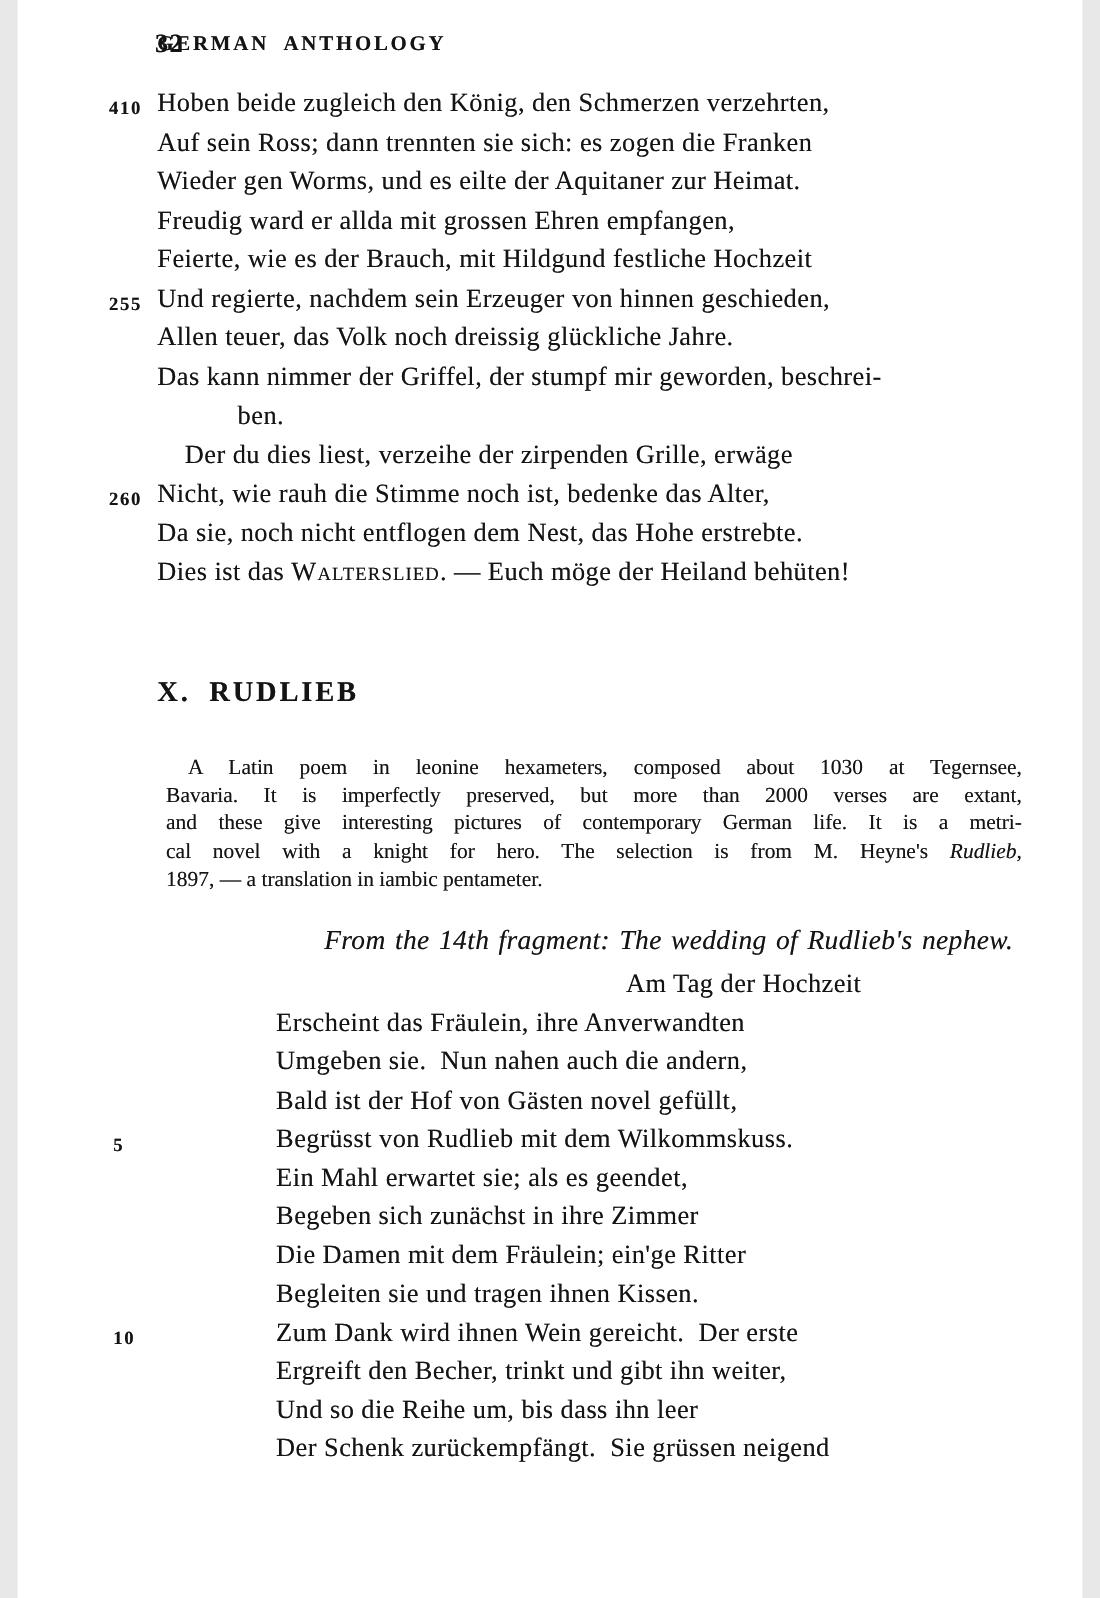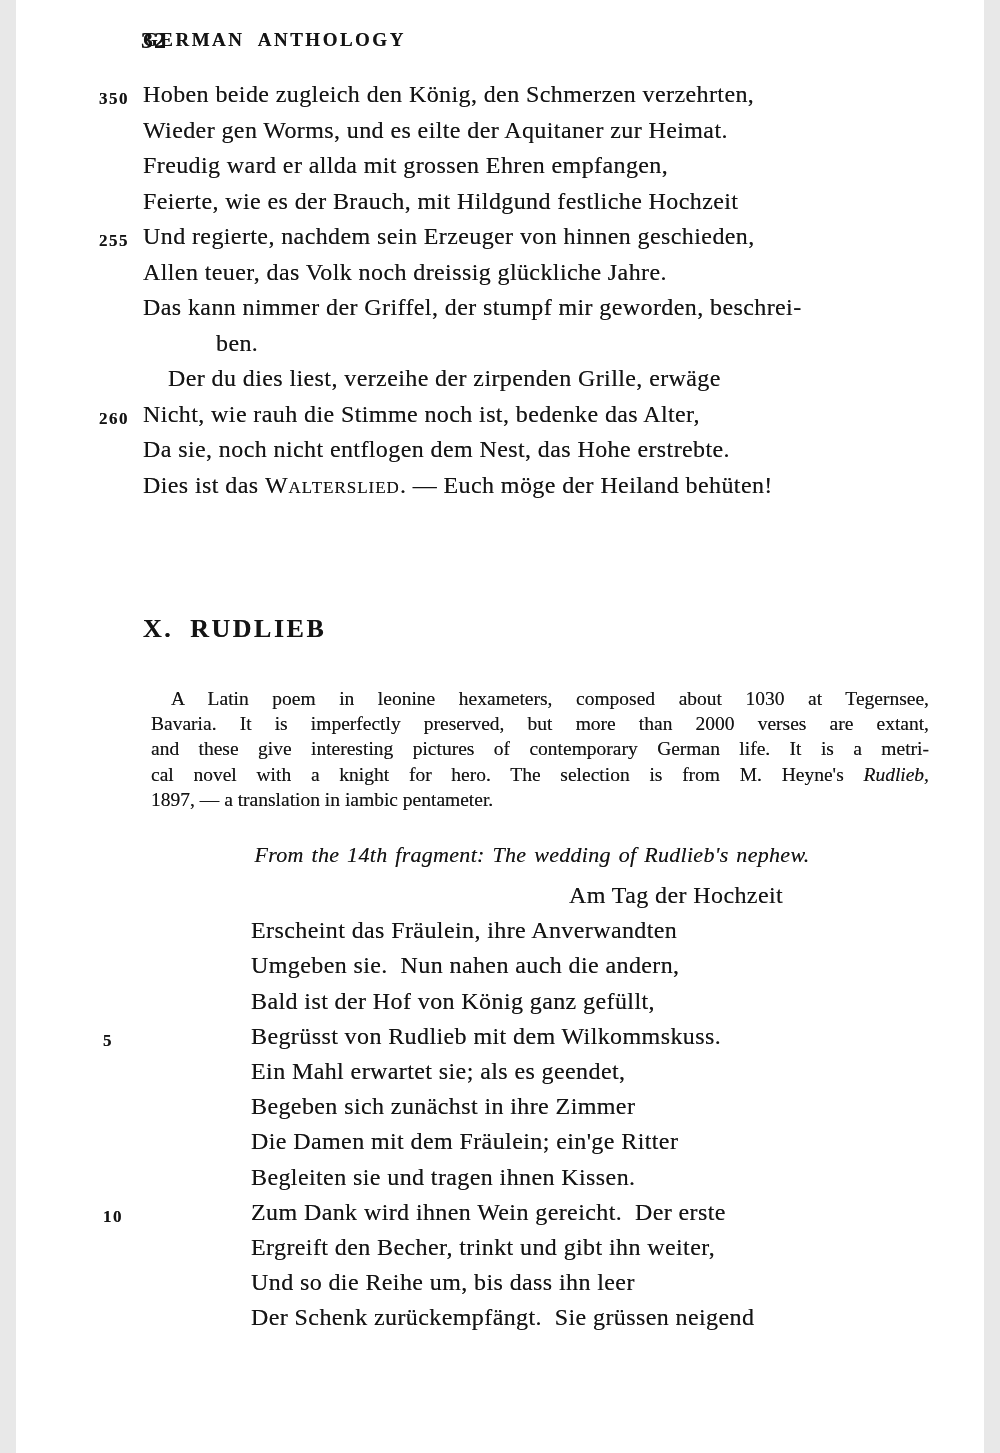--- a/index.html
+++ b/index.html
@@ -87,23 +87,23 @@
   }
   .intro .pline.last  { text-align-last: left; }
   .intro .pline.first { text-indent: 20px; }
 
   
   .caption {
     position: absolute;
     left: 127px;
     top: 842px;
     width: 778px;
-    text-align: center;
+    text-align: right;
     font-style: italic;
-    font-size: 22px;
+    font-size: 25px;
     letter-spacing: 0.3px;
     word-spacing: 2px;
   }
 
   
   .artifact-dots {
     position: absolute;
     left: 977px;
     top: 55px;
     width: 2px;
@@ -115,21 +115,22 @@
 </head>
 <body>
 
 <div class="page">
 
   <div class="page-number">32</div>
 
   <div class="running-header">GERMAN ANTHOLOGY</div>
 
   <div class="poem poem1">
-      <div class="pline"><span class="lnum">350</span><span class="ptext"><span>Hoben beide zugleich den König, den Schmerzen verzehrten,</span></span></div>
+      <div class="pline"><span class="lnum">410</span><span class="ptext"><span>Hoben beide zugleich den König, den Schmerzen verzehrten,</span></span></div>
+      <div class="pline"><span class="ptext"><span>Auf sein Ross; dann trennten sie sich: es zogen die Franken</span></span></div>
       <div class="pline"><span class="ptext"><span>Wieder gen Worms, und es eilte der Aquitaner zur Heimat.</span></span></div>
       <div class="pline"><span class="ptext"><span>Freudig ward er allda mit grossen Ehren empfangen,</span></span></div>
       <div class="pline"><span class="ptext"><span>Feierte, wie es der Brauch, mit Hildgund festliche Hochzeit</span></span></div>
       <div class="pline"><span class="lnum">255</span><span class="ptext"><span>Und regierte, nachdem sein Erzeuger von hinnen geschieden,</span></span></div>
       <div class="pline"><span class="ptext"><span>Allen teuer, das Volk noch dreissig glückliche Jahre.</span></span></div>
       <div class="pline"><span class="ptext"><span>Das kann nimmer der Griffel, der stumpf mir geworden, beschrei-</span></span></div>
       <div class="pline indent-2"><span class="ptext"><span>ben.</span></span></div>
       <div class="pline indent-1"><span class="ptext"><span>Der du dies liest, verzeihe der zirpenden Grille, erwäge</span></span></div>
       <div class="pline"><span class="lnum">260</span><span class="ptext"><span>Nicht, wie rauh die Stimme noch ist, bedenke das Alter,</span></span></div>
       <div class="pline"><span class="ptext"><span>Da sie, noch nicht entflogen dem Nest, das Hohe erstrebte.</span></span></div>
@@ -147,21 +148,21 @@
       <div class="pline"><span class="ptext"><span>cal novel with a knight for hero. The selection is from M. Heyne's </span><span class="it">Rudlieb,</span></span></div>
       <div class="pline last"><span class="ptext"><span>1897, — a translation in iambic pentameter.</span></span></div>
     </div>
 
   <div class="caption">From the 14th fragment: The wedding of Rudlieb's nephew.</div>
 
   <div class="poem poem2">
       <div class="pline indent-3"><span class="ptext"><span>Am Tag der Hochzeit</span></span></div>
       <div class="pline"><span class="ptext"><span>Erscheint das Fräulein, ihre Anverwandten</span></span></div>
       <div class="pline"><span class="ptext"><span>Umgeben sie.  Nun nahen auch die andern,</span></span></div>
-      <div class="pline"><span class="ptext"><span>Bald ist der Hof von König ganz gefüllt,</span></span></div>
+      <div class="pline"><span class="ptext"><span>Bald ist der Hof von Gästen novel gefüllt,</span></span></div>
       <div class="pline"><span class="lnum">5</span><span class="ptext"><span>Begrüsst von Rudlieb mit dem Wilkommskuss.</span></span></div>
       <div class="pline"><span class="ptext"><span>Ein Mahl erwartet sie; als es geendet,</span></span></div>
       <div class="pline"><span class="ptext"><span>Begeben sich zunächst in ihre Zimmer</span></span></div>
       <div class="pline"><span class="ptext"><span>Die Damen mit dem Fräulein; ein'ge Ritter</span></span></div>
       <div class="pline"><span class="ptext"><span>Begleiten sie und tragen ihnen Kissen.</span></span></div>
       <div class="pline"><span class="lnum">10</span><span class="ptext"><span>Zum Dank wird ihnen Wein gereicht.  Der erste</span></span></div>
       <div class="pline"><span class="ptext"><span>Ergreift den Becher, trinkt und gibt ihn weiter,</span></span></div>
       <div class="pline"><span class="ptext"><span>Und so die Reihe um, bis dass ihn leer</span></span></div>
       <div class="pline"><span class="ptext"><span>Der Schenk zurückempfängt.  Sie grüssen neigend</span></span></div>
     </div>

